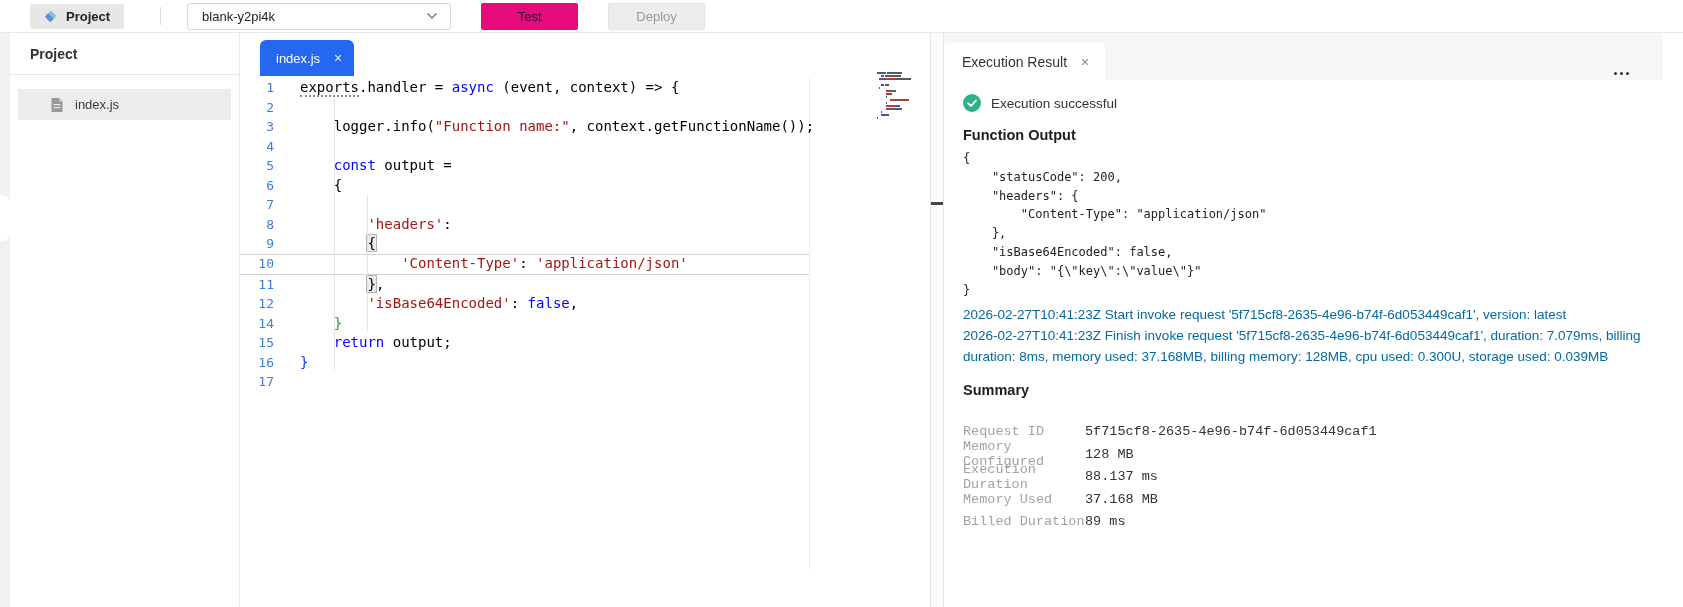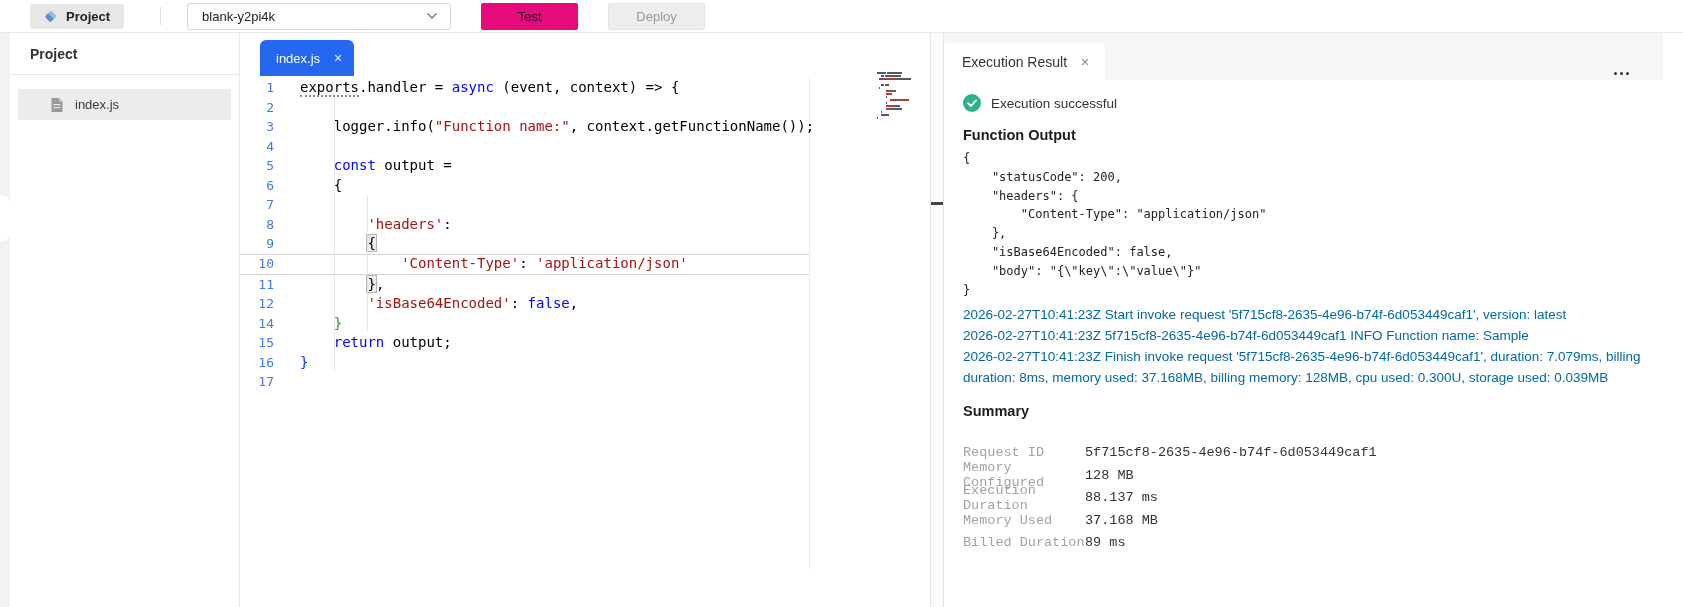--- a/index.html
+++ b/index.html
@@ -241,21 +241,20 @@
     "statusCode": 200,
     "headers": {
         "Content-Type": "application/json"
     },
     "isBase64Encoded": false,
     "body": "{\"key\":\"value\"}"
 }</pre>
 
         <div class="logs">
             <div>2026-02-27T10:41:23Z Start invoke request '5f715cf8-2635-4e96-b74f-6d053449caf1', version: latest</div>
-            <div>2026-02-27T10:41:23Z 5f715cf8-2635-4e96-b74f-6d053449caf1 INFO Function name: Sample</div>
             <div>2026-02-27T10:41:23Z Finish invoke request '5f715cf8-2635-4e96-b74f-6d053449caf1', duration: 7.079ms, billing duration: 8ms, memory used: 37.168MB, billing memory: 128MB, cpu used: 0.300U, storage used: 0.039MB</div>
           </div>
 
         <div class="section-title">Summary</div>
         <div class="summary">
             <div class="summary-row">
               <span class="summary-label">Request ID</span>
               <span class="summary-value">5f715cf8-2635-4e96-b74f-6d053449caf1</span>
             </div>
             <div class="summary-row">

